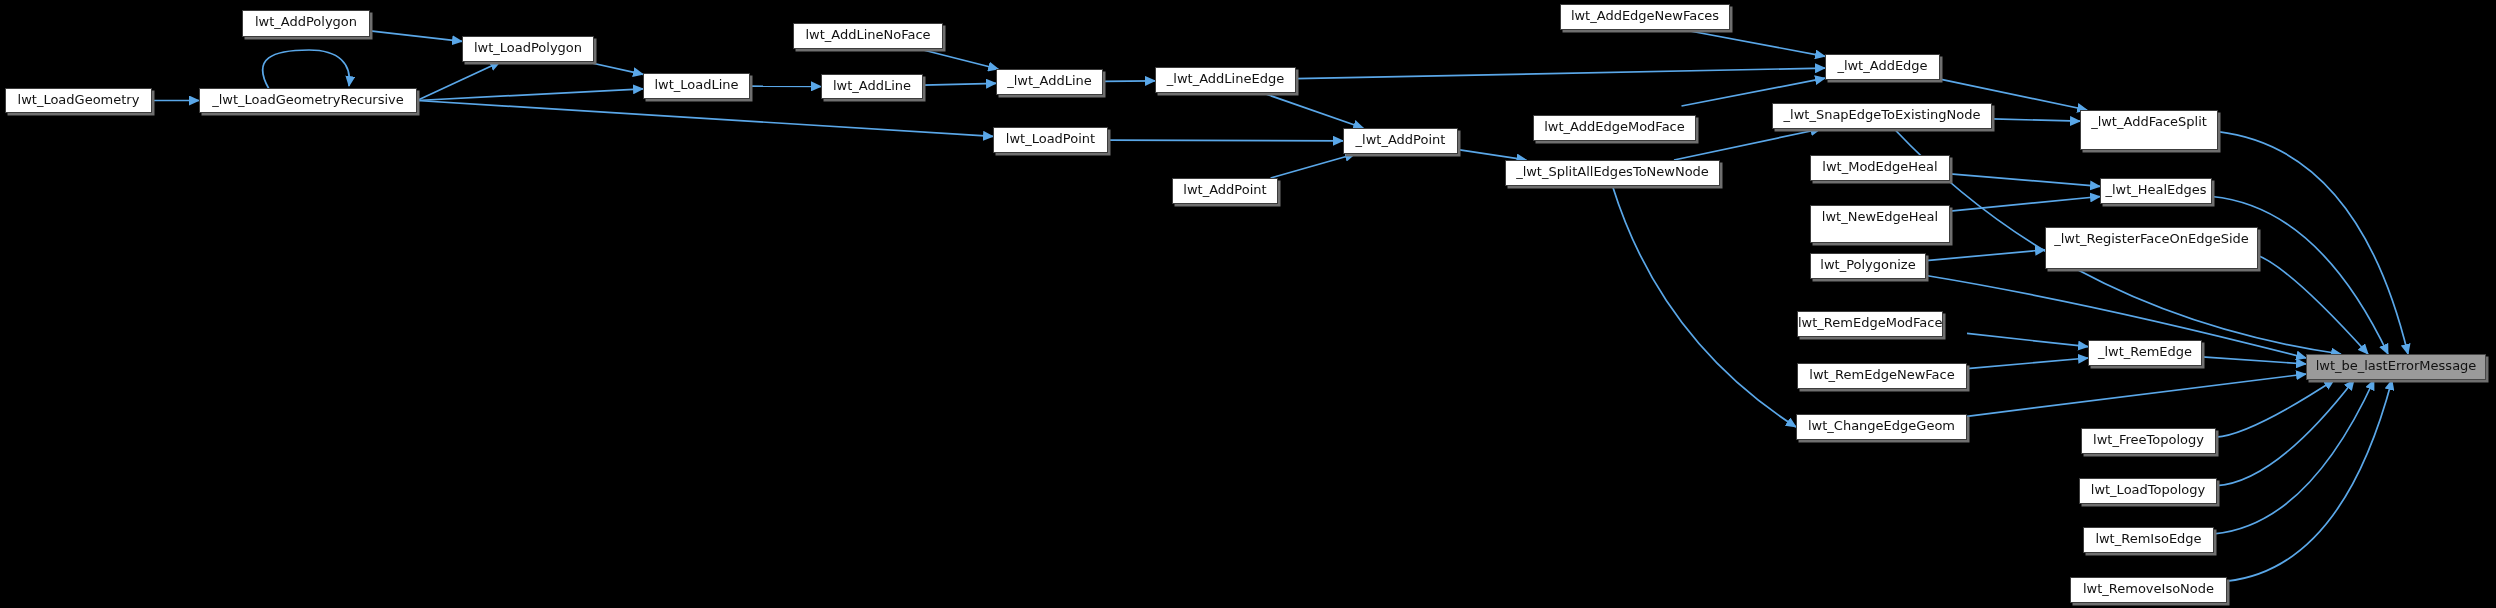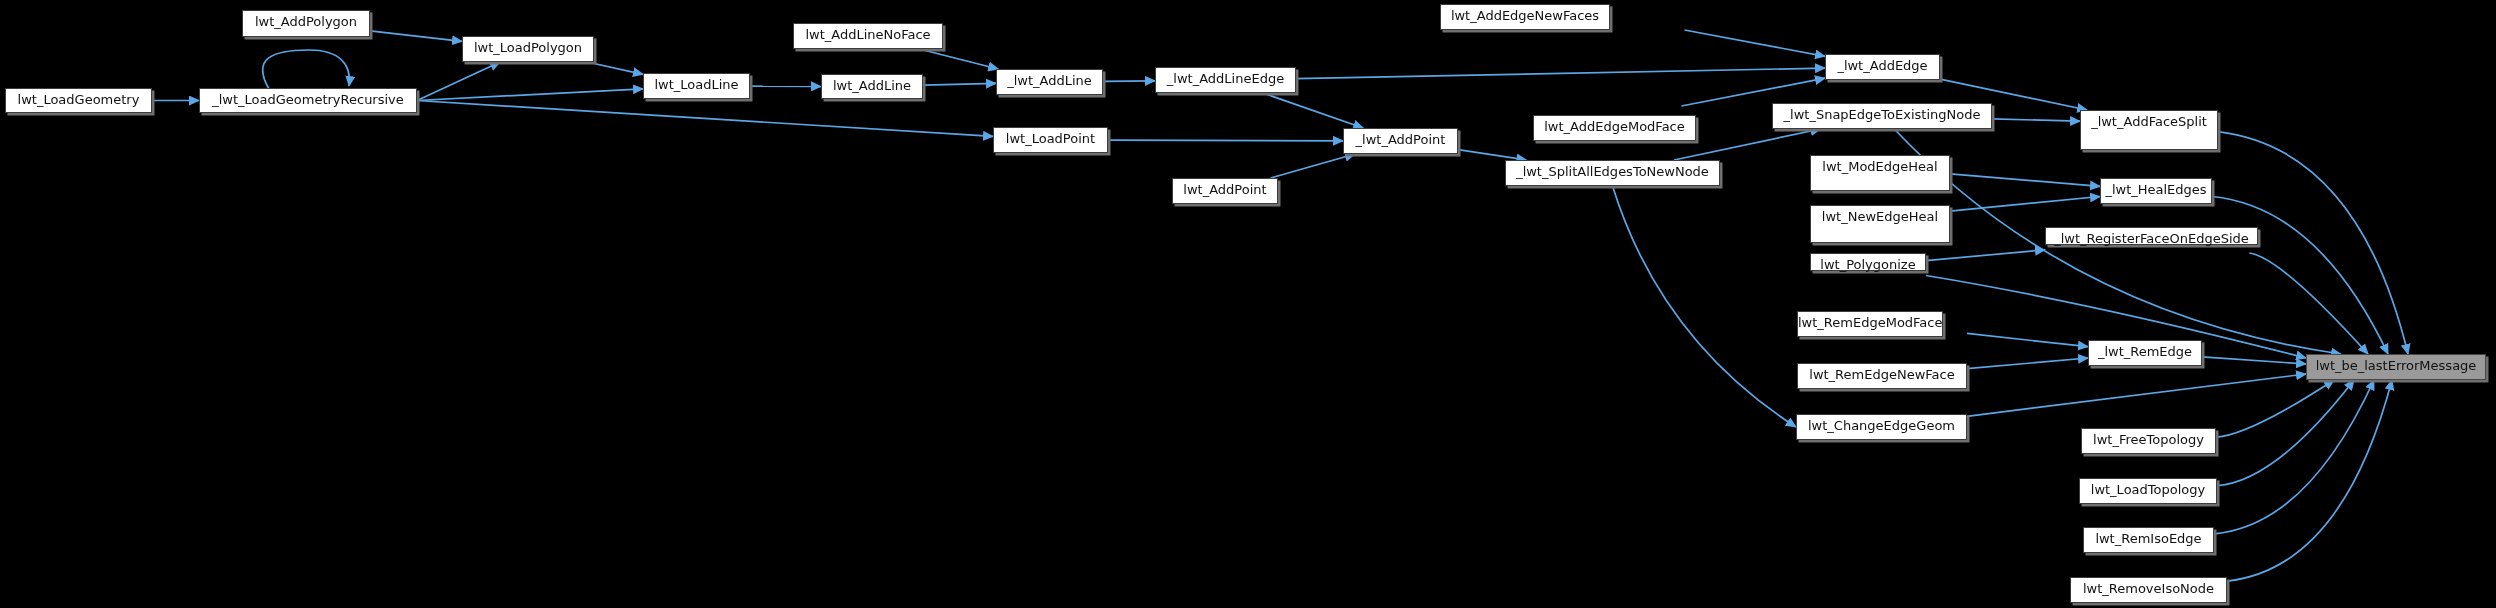--- a/index.html
+++ b/index.html
@@ -78,31 +78,31 @@
   <div class="node" style="left:5px;top:88px;width:147px;height:25px">lwt_LoadGeometry</div>
   <div class="node" style="left:199px;top:88px;width:218px;height:25px">_lwt_LoadGeometryRecursive</div>
   <div class="node" style="left:793px;top:23px;width:150px;height:26px">lwt_AddLineNoFace</div>
   <div class="node" style="left:643px;top:73px;width:107px;height:26px">lwt_LoadLine</div>
   <div class="node" style="left:821px;top:74px;width:102px;height:25px">lwt_AddLine</div>
   <div class="node" style="left:996px;top:69px;width:107px;height:26px">_lwt_AddLine</div>
   <div class="node" style="left:1155px;top:67px;width:141px;height:26px">_lwt_AddLineEdge</div>
   <div class="node" style="left:993px;top:127px;width:115px;height:26px">lwt_LoadPoint</div>
   <div class="node" style="left:1343px;top:128px;width:115px;height:26px">_lwt_AddPoint</div>
   <div class="node" style="left:1172px;top:178px;width:106px;height:26px">lwt_AddPoint</div>
-  <div class="node" style="left:1440px;top:4px;width:170px;height:26px">lwt_AddEdgeNewFaces</div>
+  <div class="node" style="left:1560px;top:4px;width:170px;height:26px">lwt_AddEdgeNewFaces</div>
   <div class="node" style="left:1825px;top:54px;width:115px;height:26px">_lwt_AddEdge</div>
   <div class="node" style="left:1533px;top:115px;width:163px;height:26px">lwt_AddEdgeModFace</div>
   <div class="node" style="left:1772px;top:103px;width:220px;height:26px">_lwt_SnapEdgeToExistingNode</div>
   <div class="node" style="left:2080px;top:110px;width:138px;height:40px">_lwt_AddFaceSplit</div>
   <div class="node" style="left:1505px;top:160px;width:215px;height:26px">_lwt_SplitAllEdgesToNewNode</div>
-  <div class="node" style="left:1810px;top:155px;width:140px;height:36px">lwt_ModEdgeHeal</div>
+  <div class="node" style="left:1810px;top:155px;width:140px;height:26px">lwt_ModEdgeHeal</div>
   <div class="node" style="left:1810px;top:205px;width:140px;height:38px">lwt_NewEdgeHeal</div>
   <div class="node" style="left:2100px;top:178px;width:112px;height:26px">_lwt_HealEdges</div>
-  <div class="node" style="left:2045px;top:227px;width:213px;height:18px">_lwt_RegisterFaceOnEdgeSide</div>
-  <div class="node" style="left:1810px;top:253px;width:116px;height:18px">lwt_Polygonize</div>
+  <div class="node" style="left:2045px;top:227px;width:213px;height:42px">_lwt_RegisterFaceOnEdgeSide</div>
+  <div class="node" style="left:1810px;top:253px;width:116px;height:26px">lwt_Polygonize</div>
   <div class="node" style="left:1797px;top:311px;width:146px;height:26px">lwt_RemEdgeModFace</div>
   <div class="node" style="left:1797px;top:363px;width:170px;height:26px">lwt_RemEdgeNewFace</div>
   <div class="node" style="left:2088px;top:340px;width:114px;height:26px">_lwt_RemEdge</div>
   <div class="node" style="left:1796px;top:414px;width:171px;height:26px">lwt_ChangeEdgeGeom</div>
   <div class="node hl" style="left:2306px;top:354px;width:180px;height:26px">lwt_be_lastErrorMessage</div>
   <div class="node" style="left:2081px;top:428px;width:135px;height:26px">lwt_FreeTopology</div>
   <div class="node" style="left:2079px;top:478px;width:138px;height:26px">lwt_LoadTopology</div>
   <div class="node" style="left:2083px;top:527px;width:131px;height:26px">lwt_RemIsoEdge</div>
   <div class="node" style="left:2070px;top:577px;width:157px;height:26px">lwt_RemoveIsoNode</div>
 </div>

